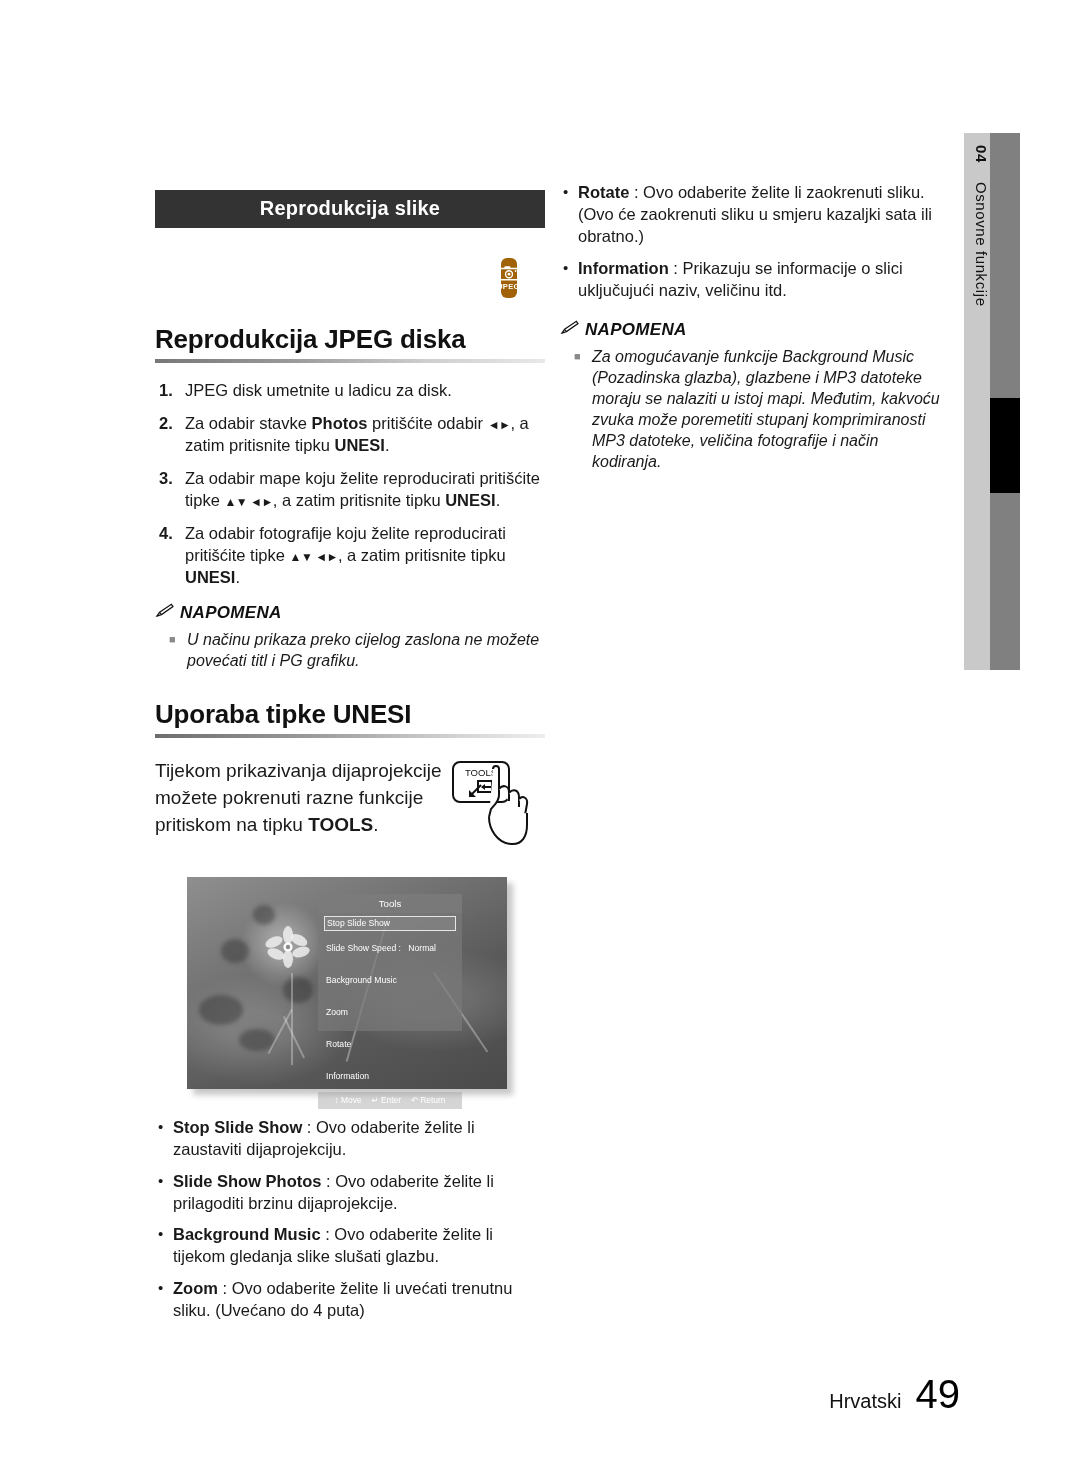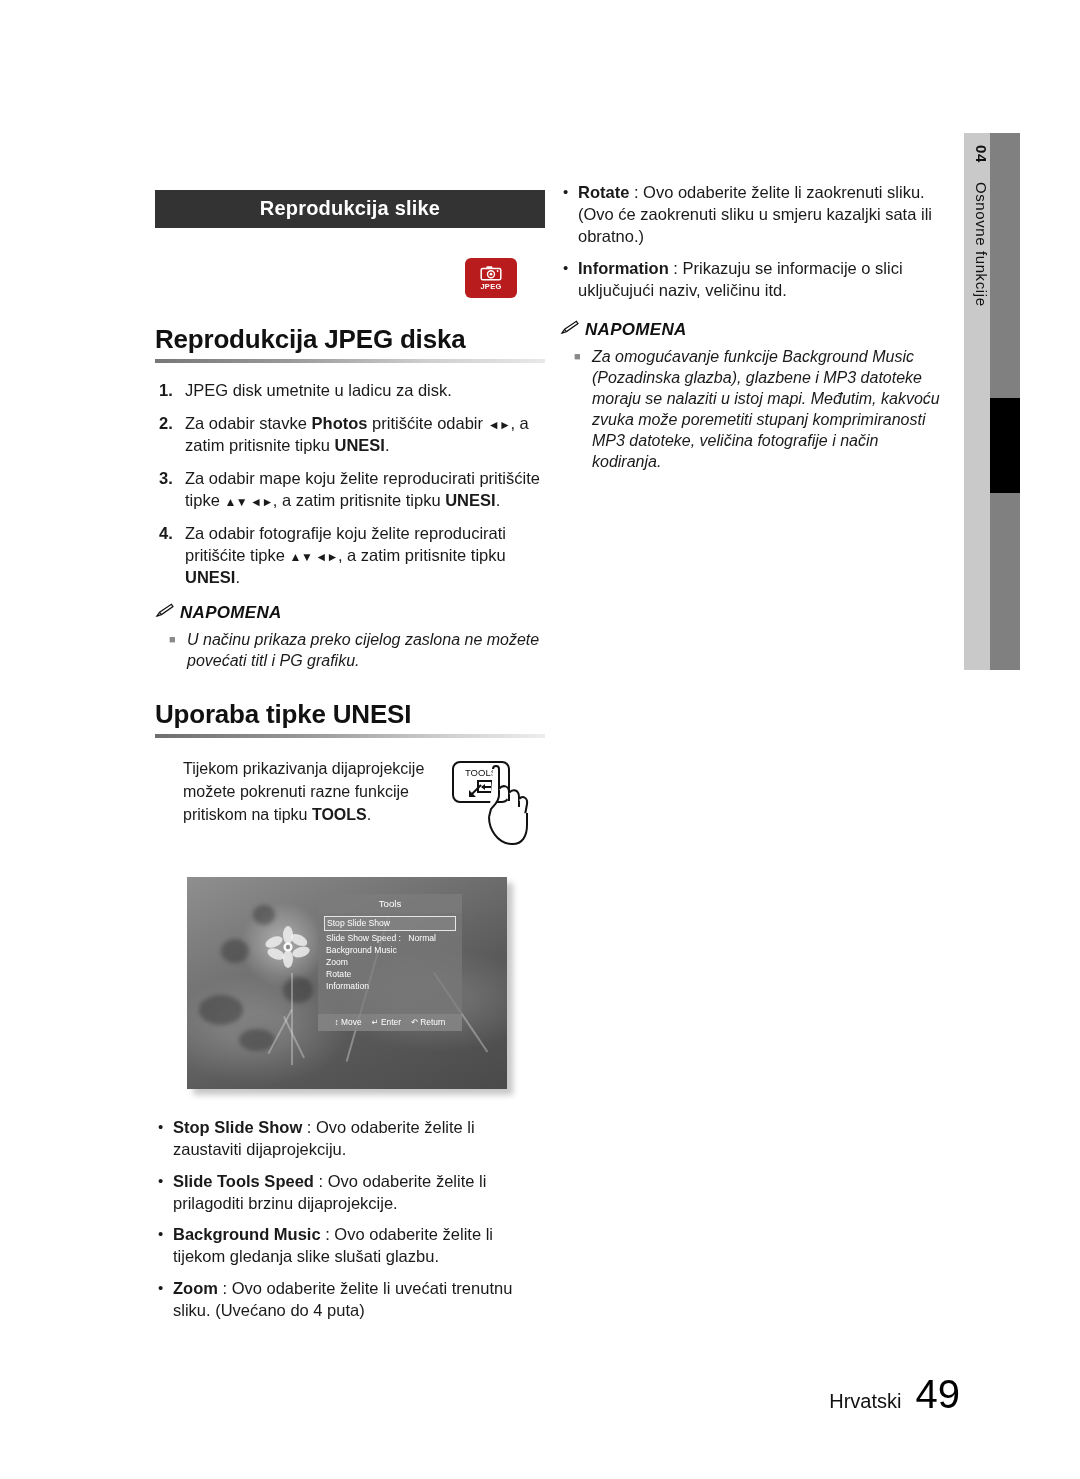--- a/index.html
+++ b/index.html
@@ -87,23 +87,23 @@
 
   
   .badge-row {
     height: 56px;
     position: relative;
   }
   .media-badge {
     position: absolute;
     right: 28px;
     top: 30px;
-    width: 52px;
+    width: 16px;
     height: 40px;
-    background: #b91c1c;
+    background: #a16207;
     border-radius: 6px;
     display: flex;
     flex-direction: column;
     align-items: center;
     justify-content: center;
     gap: 1px;
   }
   .media-badge .cam { line-height: 0; }
   .media-badge .lbl {
     font-size: 7.5px;
@@ -179,25 +179,24 @@
   }
   .note ul > li .txt { flex: 1; }
 
   
   .tools-intro {
     display: flex;
     align-items: flex-start;
     gap: 6px;
   }
   .tools-intro .para {
-    font-size: 16px;
+    font-size: 19px;
     line-height: 1.44;
     flex: 1;
     padding-top: 2px;
-    margin-left: 28px;
   }
   .tools-intro .art { flex: 0 0 96px; padding-top: 2px; }
 
   
   .photo-wrap {
     margin-top: 24px;
     margin-left: 32px;
     width: 320px;
     height: 212px;
     position: relative;
@@ -244,21 +243,21 @@
   .menu-title {
     text-align: center;
     font-size: 9.6px;
     padding: 4px 0 4px 0;
     background: rgba(130,130,130,.35);
   }
   .menu-items { flex: 1; padding: 3px 6px 0 6px; }
   .menu-row {
     display: flex;
     justify-content: space-between;
-    padding: 1px 2px;
+    padding: 11px 2px;
     white-space: nowrap;
   }
   .menu-row.sel {
     border: 1px solid #e6e6e6;
     background: rgba(150,150,150,.35);
     padding: 1.6px 2px;
     margin-bottom: 1px;
   }
   .menu-foot {
     display: flex;
@@ -465,21 +464,21 @@
     </div>
   </div>
 
   <ul class="bul" id="option-bullets">
       <li>
         <span class="dot">•</span>
         <span class="txt"><span class="b">Stop Slide Show</span><span> : Ovo odaberite želite li zaustaviti dijaprojekciju.</span></span>
       </li>
       <li>
         <span class="dot">•</span>
-        <span class="txt"><span class="b">Slide Tools Speed</span><span> : Ovo odaberite želite li prilagoditi brzinu dijaprojekcije.</span></span>
+        <span class="txt"><span class="b">Slide Show Photos</span><span> : Ovo odaberite želite li prilagoditi brzinu dijaprojekcije.</span></span>
       </li>
       <li>
         <span class="dot">•</span>
         <span class="txt"><span class="b">Background Music</span><span> : Ovo odaberite želite li tijekom gledanja slike slušati glazbu.</span></span>
       </li>
       <li>
         <span class="dot">•</span>
         <span class="txt"><span class="b">Zoom</span><span> : Ovo odaberite želite li uvećati trenutnu sliku. (Uvećano do 4 puta)</span></span>
       </li>
     </ul>

